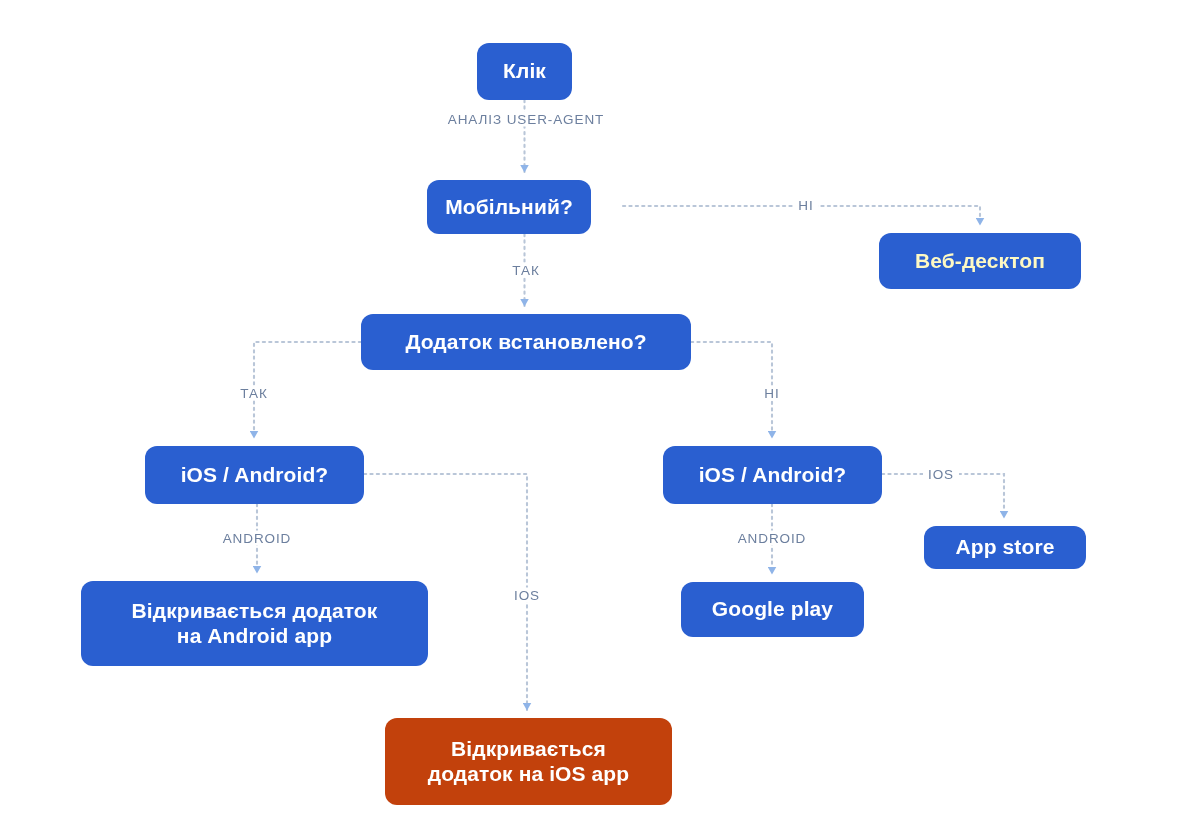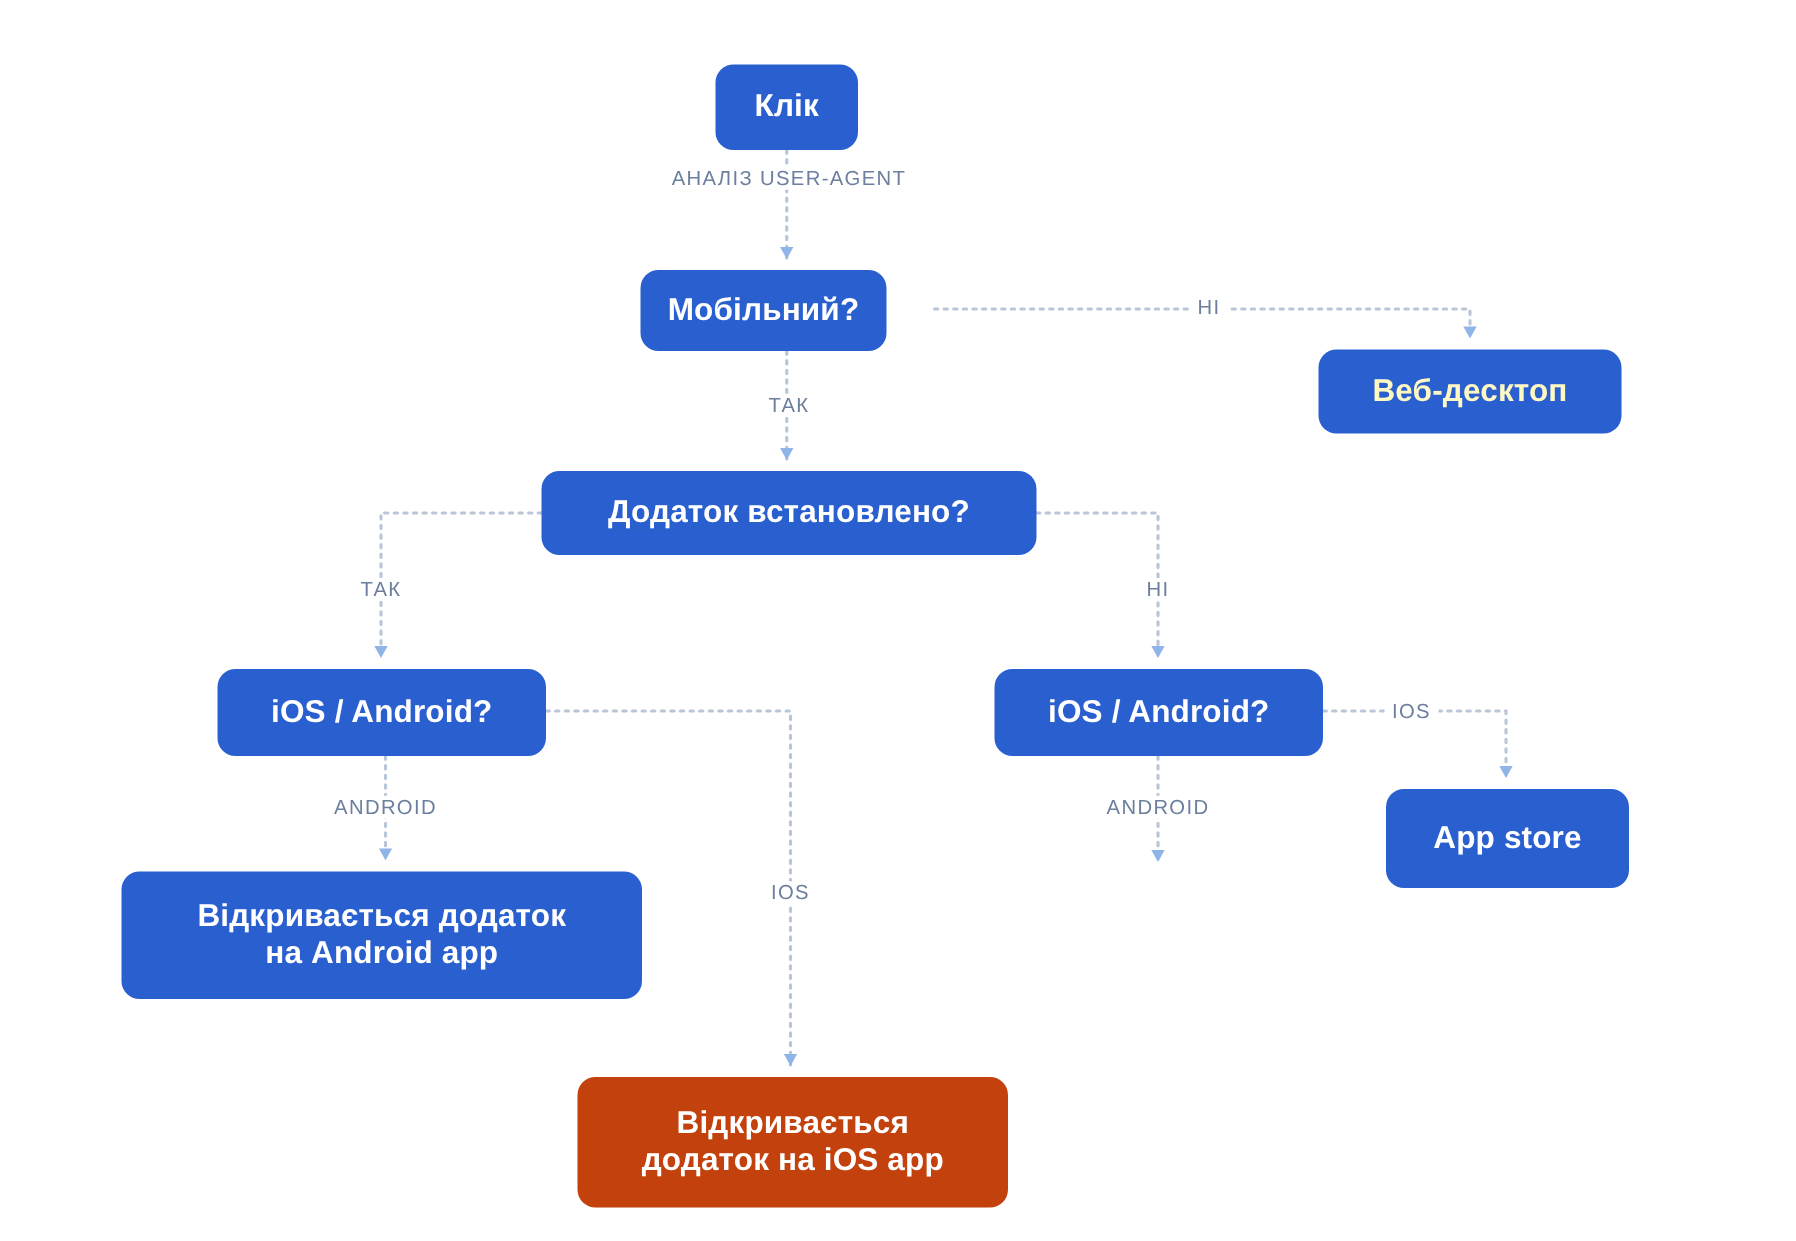--- a/index.html
+++ b/index.html
@@ -87,21 +87,22 @@
   </svg>
 
   <div class="node" style="left: 477px; top: 43px; width: 95px; height: 57px; font-size: 21px; background: rgb(42, 95, 208); color: rgb(255, 255, 255);">Клік</div>
   <div class="node" style="left: 427px; top: 180px; width: 164px; height: 54px; font-size: 21px; background: rgb(42, 95, 208); color: rgb(255, 255, 255);">Мобільний?</div>
   <div class="node" style="left: 879px; top: 233px; width: 202px; height: 56px; font-size: 21px; background: rgb(42, 95, 208); color: #fef9c3;">Веб-десктоп</div>
   <div class="node" style="left: 361px; top: 314px; width: 330px; height: 56px; font-size: 21px; background: rgb(42, 95, 208); color: rgb(255, 255, 255);">Додаток встановлено?</div>
   <div class="node" style="left: 145px; top: 446px; width: 219px; height: 58px; font-size: 21px; background: rgb(42, 95, 208); color: rgb(255, 255, 255);">iOS / Android?</div>
   <div class="node" style="left: 663px; top: 446px; width: 219px; height: 58px; font-size: 21px; background: rgb(42, 95, 208); color: rgb(255, 255, 255);">iOS / Android?</div>
   <div class="node" style="left: 81px; top: 581px; width: 347px; height: 85px; font-size: 21px; background: rgb(42, 95, 208); color: rgb(255, 255, 255);">Відкривається додаток
 на Android app</div>
-  <div class="node" style="left: 924px; top: 526px; width: 162px; height: 66px; font-size: 21px; background: rgb(42, 95, 208); color: rgb(255, 255, 255);">App store</div>
+  <div class="node" style="left: 681px; top: 582px; width: 183px; height: 55px; font-size: 21px; background: rgb(42, 95, 208); color: rgb(255, 255, 255);">Google play</div>
+  <div class="node" style="left: 924px; top: 526px; width: 162px; height: 43px; font-size: 21px; background: rgb(42, 95, 208); color: rgb(255, 255, 255);">App store</div>
   <div class="node" style="left: 385px; top: 718px; width: 287px; height: 87px; font-size: 21px; background: #c2410c; color: rgb(255, 255, 255);">Відкривається
 додаток на iOS app</div>
 
   <div class="edge-label" style="left: 526px; top: 119px; color: rgb(108, 127, 158);">АНАЛІЗ USER-AGENT</div>
   <div class="edge-label" style="left: 806px; top: 205px; color: rgb(108, 127, 158);">НІ</div>
   <div class="edge-label" style="left: 526px; top: 270px; color: rgb(108, 127, 158);">ТАК</div>
   <div class="edge-label" style="left: 254px; top: 393px; color: rgb(108, 127, 158);">ТАК</div>
   <div class="edge-label" style="left: 772px; top: 393px; color: rgb(108, 127, 158);">НІ</div>
   <div class="edge-label" style="left: 257px; top: 538px; color: rgb(108, 127, 158);">ANDROID</div>
   <div class="edge-label" style="left: 527px; top: 595px; color: rgb(108, 127, 158);">IOS</div>

